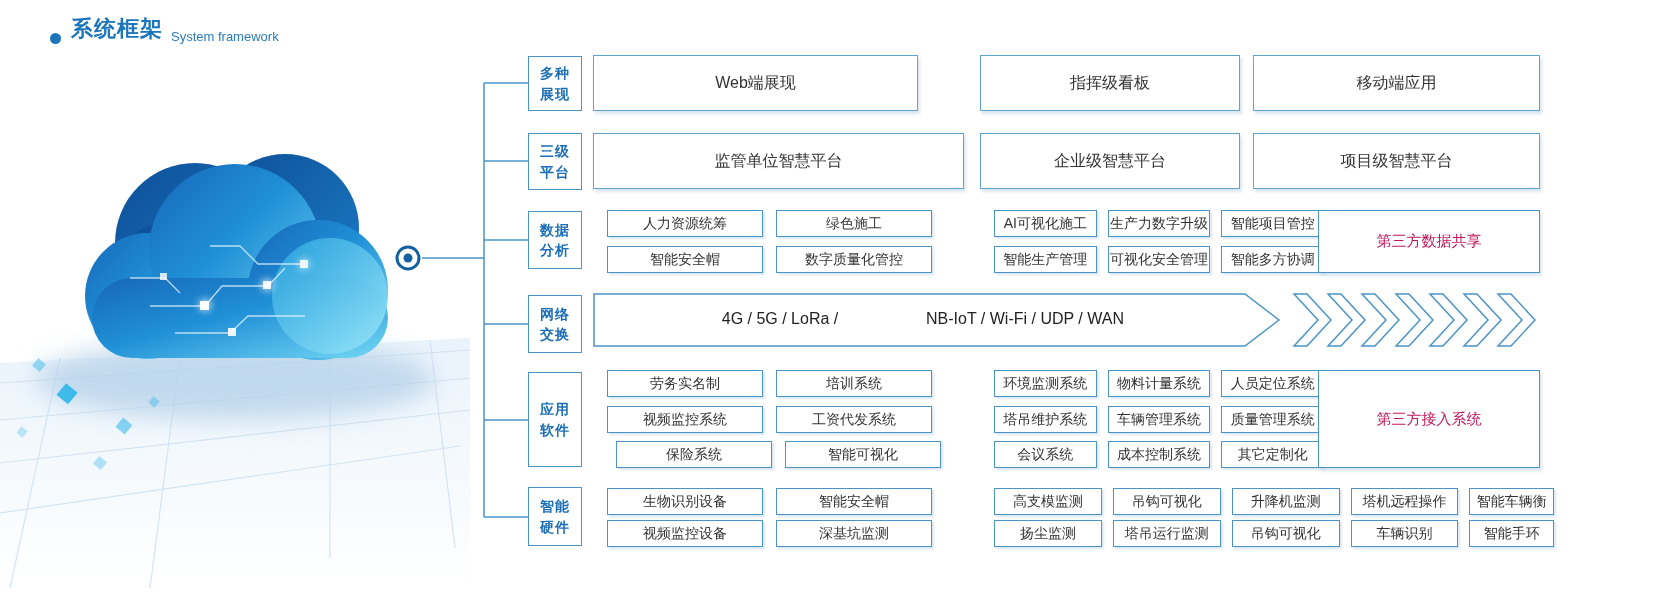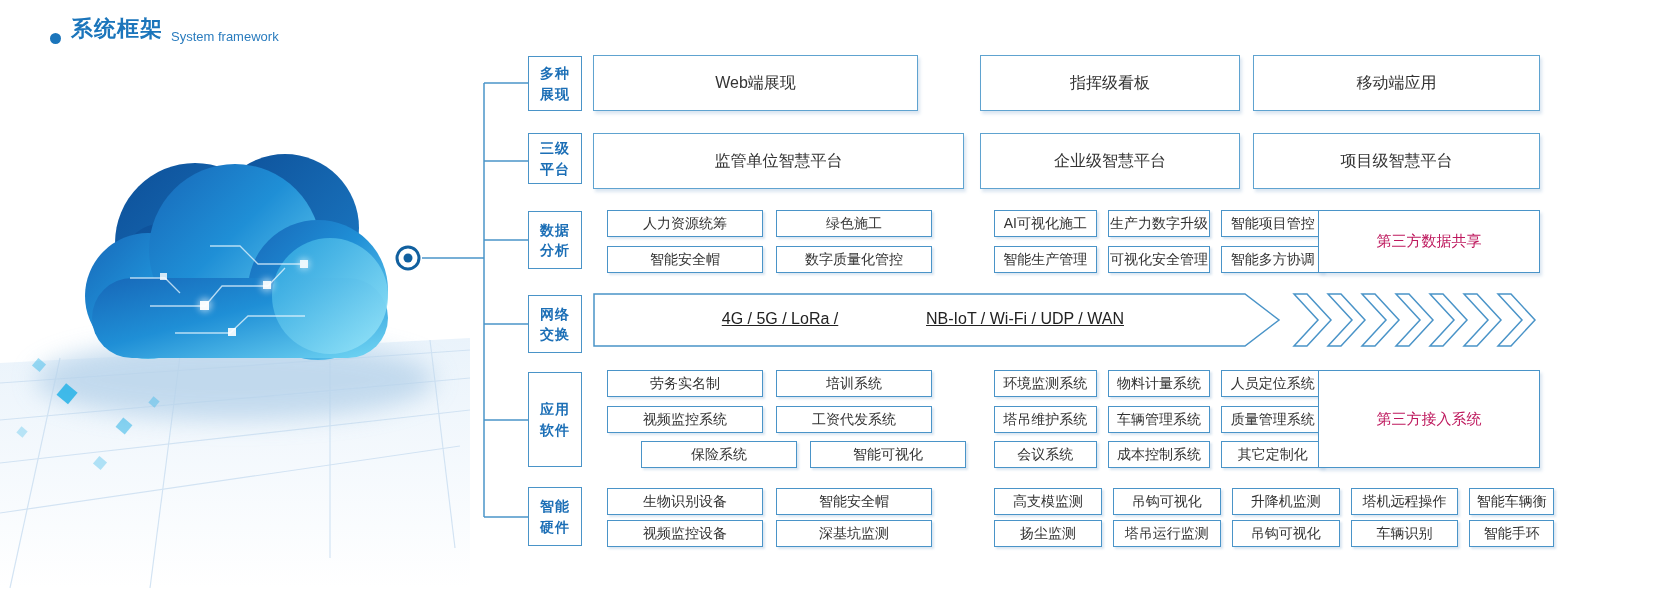--- a/index.html
+++ b/index.html
@@ -31,21 +31,21 @@
     font-size:14px; color:#333; box-shadow:2px 2px 2px rgba(175,200,225,.45);
     white-space:nowrap;
   }
   .tallbox {
     position:absolute; background:#fff; border:1.5px solid #4a94c8;
     display:flex; align-items:center; justify-content:center;
     font-size:15px; color:#be185d; box-shadow:2px 3px 3px rgba(175,200,225,.45); z-index:3;
   }
   .net-label {
     position:absolute; top:308px; height:22px; line-height:22px; text-align:center;
-    font-size:16px; color:#222; z-index:4; white-space:nowrap;text-decoration:underline;
+    font-size:16px; color:#222; z-index:4; white-space:nowrap;
   }
   svg.layer { position:absolute; z-index:2; }
 </style>
 </head>
 <body>
 
 <div class="page">
 
   <div class="title-bar">
     <span class="bullet"></span>
@@ -150,21 +150,21 @@
     <g>
       <circle cx="28" cy="218" r="11" fill="#ffffff" stroke="#11609f" stroke-width="3"></circle>
       <circle cx="28" cy="218" r="4.5" fill="#11609f"></circle>
     </g>
   </svg>
 
   <div class="cat" style="top:56px;height:55px">
       <span>多种</span>
       <span>展现</span>
     </div>
-  <div class="cat" style="top:133px;height:51px">
+  <div class="cat" style="top:133px;height:57px">
       <span>三级</span>
       <span>平台</span>
     </div>
   <div class="cat" style="top:211px;height:58px">
       <span>数据</span>
       <span>分析</span>
     </div>
   <div class="cat" style="top:295px;height:58px">
       <span>网络</span>
       <span>交换</span>
@@ -222,21 +222,21 @@
   <div class="net-label" style="left:890px;width:270px">NB-IoT / Wi-Fi / UDP / WAN</div>
 
   <div class="hgroup" style="left:593px;top:370px;width:325px;gap:13px">
     <div class="sbox">劳务实名制</div>
     <div class="sbox">培训系统</div>
   </div>
   <div class="hgroup" style="left:593px;top:406px;width:325px;gap:13px">
     <div class="sbox">视频监控系统</div>
     <div class="sbox">工资代发系统</div>
   </div>
-  <div class="hgroup" style="left:627px;top:441px;width:325px;gap:13px">
+  <div class="hgroup" style="left:602px;top:441px;width:325px;gap:13px">
     <div class="sbox">保险系统</div>
     <div class="sbox">智能可视化</div>
   </div>
   <div class="hgroup" style="left:980px;top:370px;width:330px;gap:11px">
     <div class="sbox">环境监测系统</div>
     <div class="sbox">物料计量系统</div>
     <div class="sbox">人员定位系统</div>
   </div>
   <div class="hgroup" style="left:980px;top:406px;width:330px;gap:11px">
     <div class="sbox">塔吊维护系统</div>

